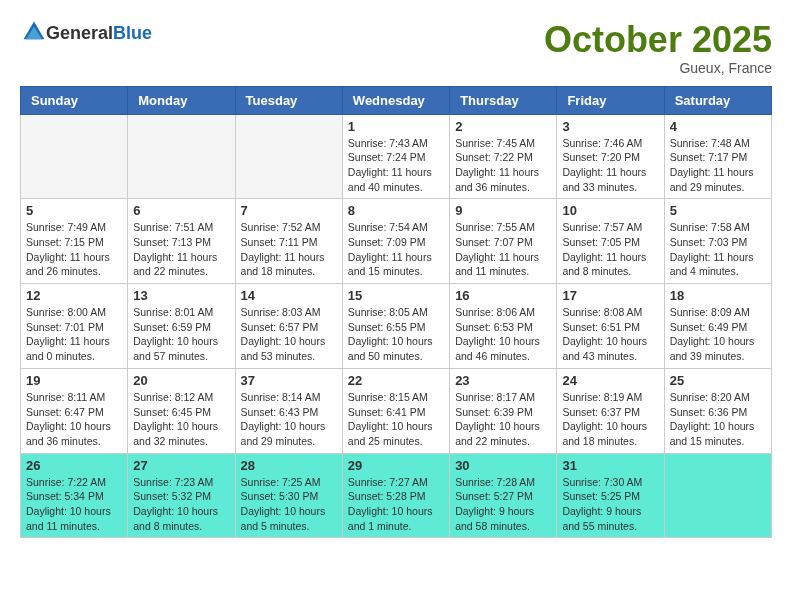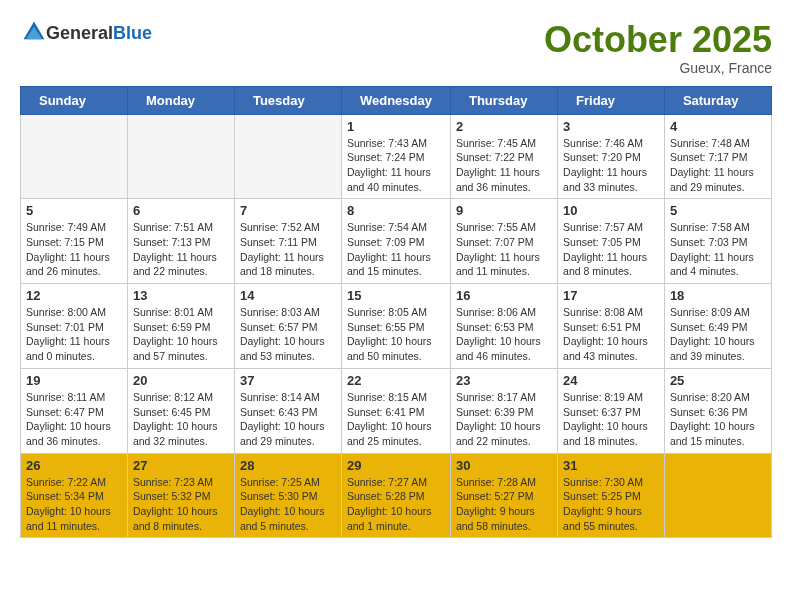--- a/index.html
+++ b/index.html
@@ -40,39 +40,39 @@
     }
     .calendar {
       width: 100%;
       border-collapse: collapse;
       border: 1px solid #ccc;
     }
     .calendar th {
       background-color: #3a6cb5;
       color: white;
       text-align: left;
-      padding: 6px 18px;
+      padding: 6px 10px;
       font-size: 13px;
       border: 1px solid #2a5ca5;
     }
     .calendar td {
       vertical-align: top;
       border: 1px solid #ccc;
       padding: 4px 5px;
       width: calc(100% / 7);
       min-height: 80px;
       font-size: 10.5px;
       color: #333;
       background: #fff;
     }
     .calendar td.empty {
       background: #f5f5f5;
     }
     .calendar tr:last-child td {
-      background: #eab308;
+      background: #5eead4;
     }
     .day-number {
       font-size: 13px;
       font-weight: bold;
       display: block;
       margin-bottom: 2px;
     }
     .day-info {
       line-height: 1.4;
     }

